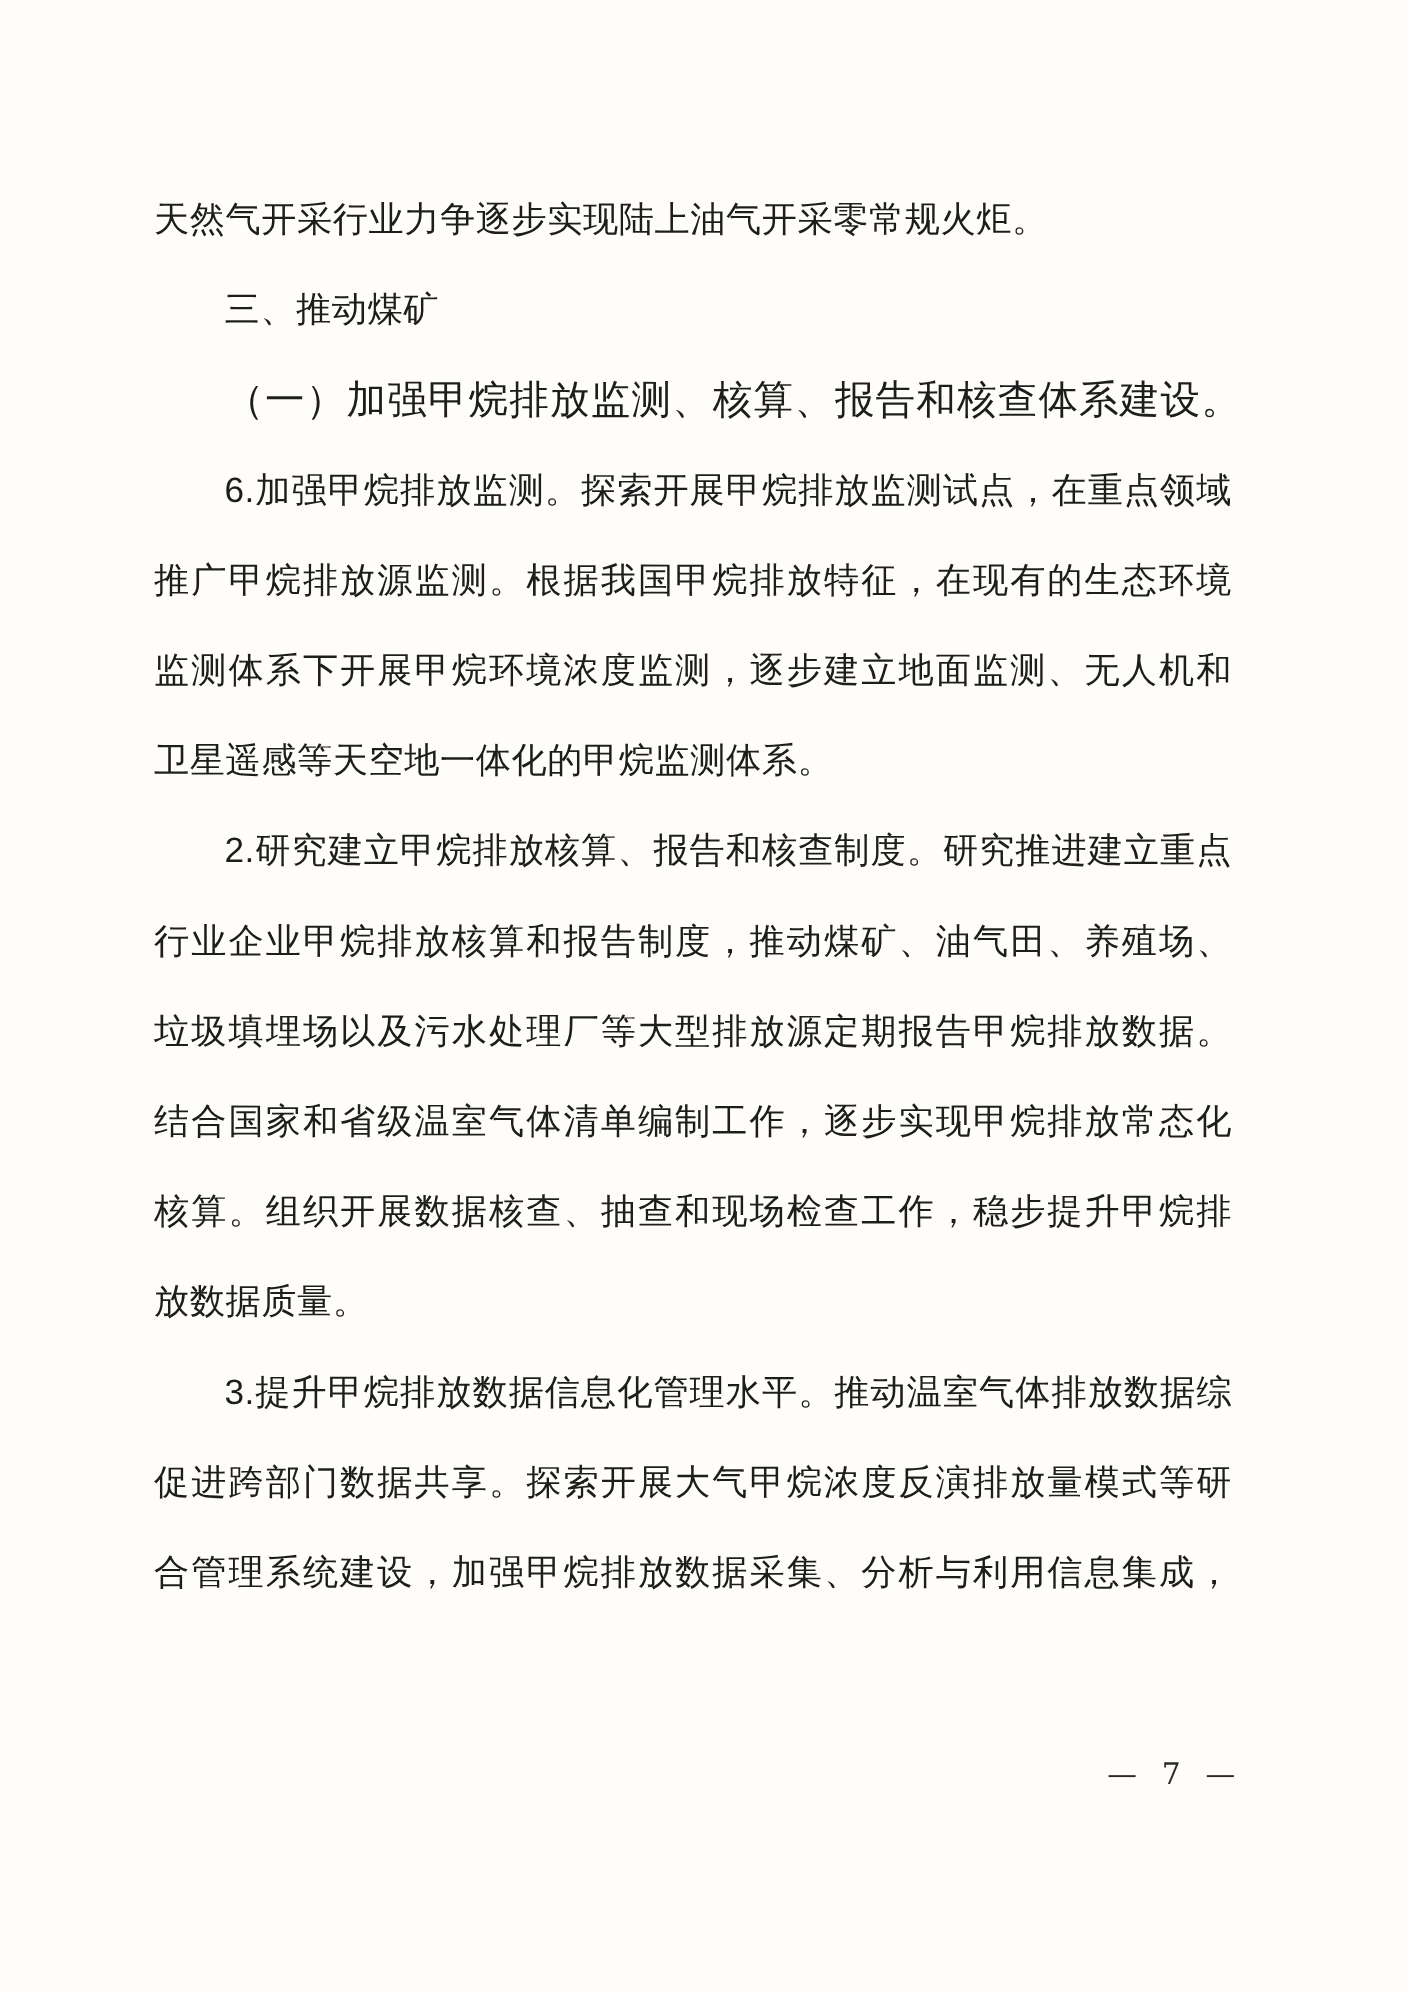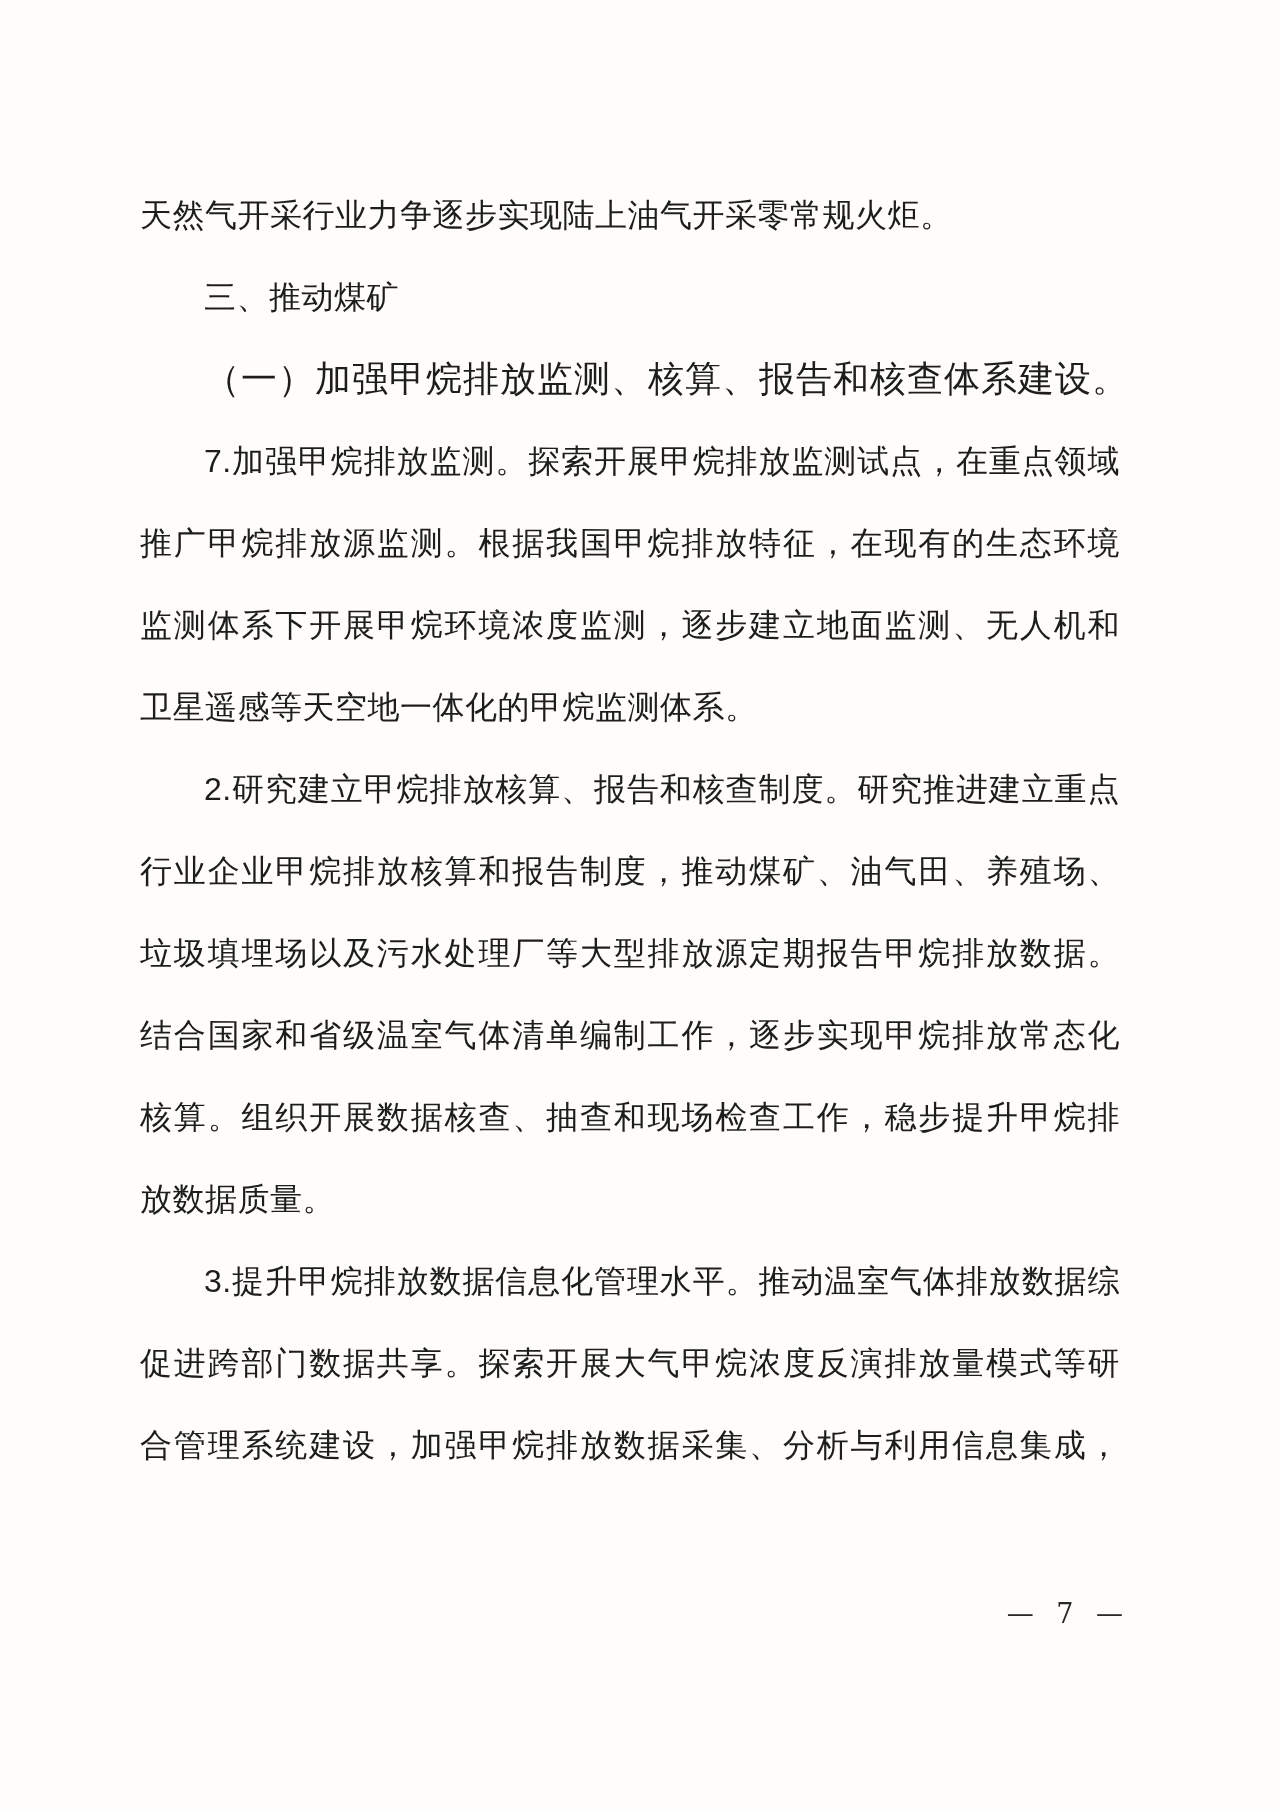--- a/index.html
+++ b/index.html
@@ -12,21 +12,21 @@
     width: 1280px;
     height: 1810px;
     margin: 0 auto;
     background: #fffdf9;
     color: #1d1d1d;
     overflow: hidden;
   }
   .doc-body {
     position: absolute;
     left: 140px;
-    top: 174px;
+    top: 158px;
     width: 980px;
   }
   .line {
     height: 82px;
     line-height: 82px;
     font-size: 32px;
     letter-spacing: 0.5px;
     white-space: nowrap;
   }
   .line.justify {
@@ -54,21 +54,21 @@
   }
 </style>
 </head>
 <body>
 
 <div class="page" style="background: rgb(255, 253, 249); color: rgb(29, 29, 29);">
   <div class="doc-body">
       <div class="line body">天然气开采行业力争逐步实现陆上油气开采零常规火炬。</div>
       <div class="line body indent">三、推动煤矿</div>
       <div class="line subsection indent">（一）加强甲烷排放监测、核算、报告和核查体系建设。</div>
-      <div class="line body indent justify">7.加强甲烷排放监测。探索开展甲烷排放监测试点，在重点领域</div>
+      <div class="line body indent justify">6.加强甲烷排放监测。探索开展甲烷排放监测试点，在重点领域</div>
       <div class="line body justify">推广甲烷排放源监测。根据我国甲烷排放特征，在现有的生态环境</div>
       <div class="line body justify">监测体系下开展甲烷环境浓度监测，逐步建立地面监测、无人机和</div>
       <div class="line body">卫星遥感等天空地一体化的甲烷监测体系。</div>
       <div class="line body indent justify">2.研究建立甲烷排放核算、报告和核查制度。研究推进建立重点</div>
       <div class="line body justify">行业企业甲烷排放核算和报告制度，推动煤矿、油气田、养殖场、</div>
       <div class="line body justify">垃圾填埋场以及污水处理厂等大型排放源定期报告甲烷排放数据。</div>
       <div class="line body justify">结合国家和省级温室气体清单编制工作，逐步实现甲烷排放常态化</div>
       <div class="line body justify">核算。组织开展数据核查、抽查和现场检查工作，稳步提升甲烷排</div>
       <div class="line body">放数据质量。</div>
       <div class="line body indent justify">3.提升甲烷排放数据信息化管理水平。推动温室气体排放数据综</div>

